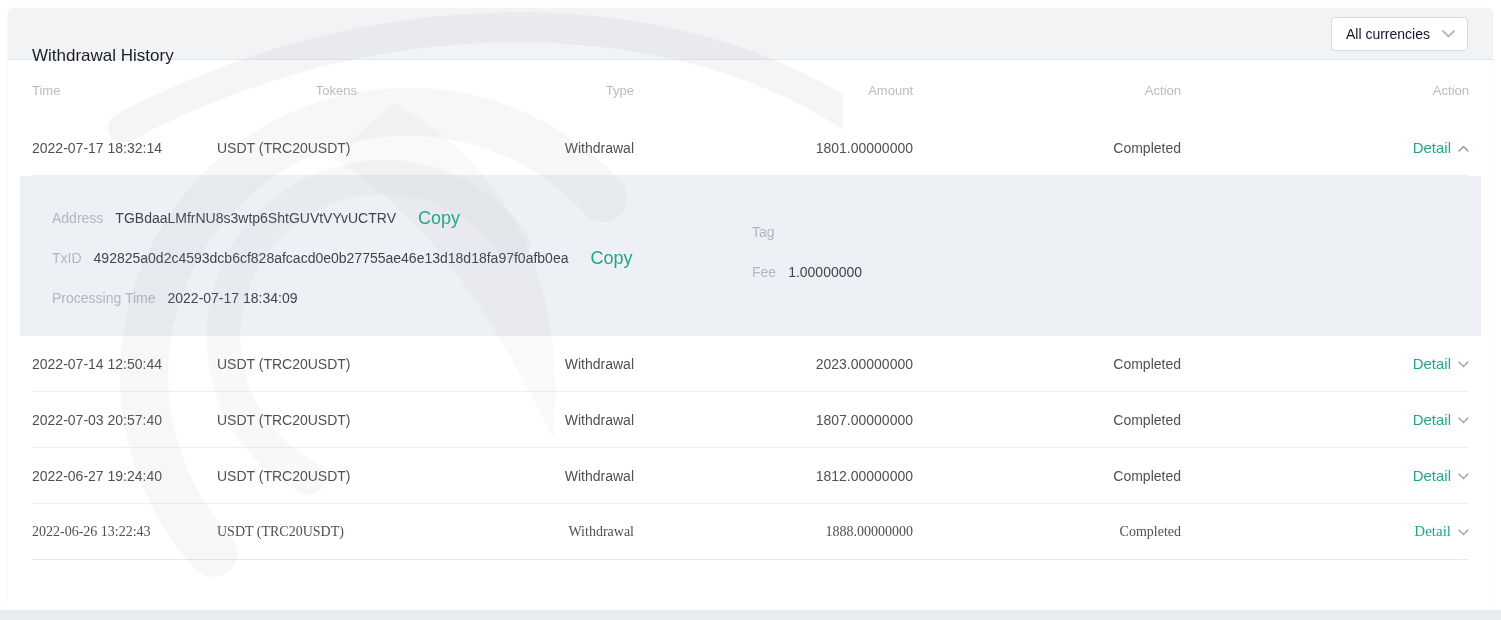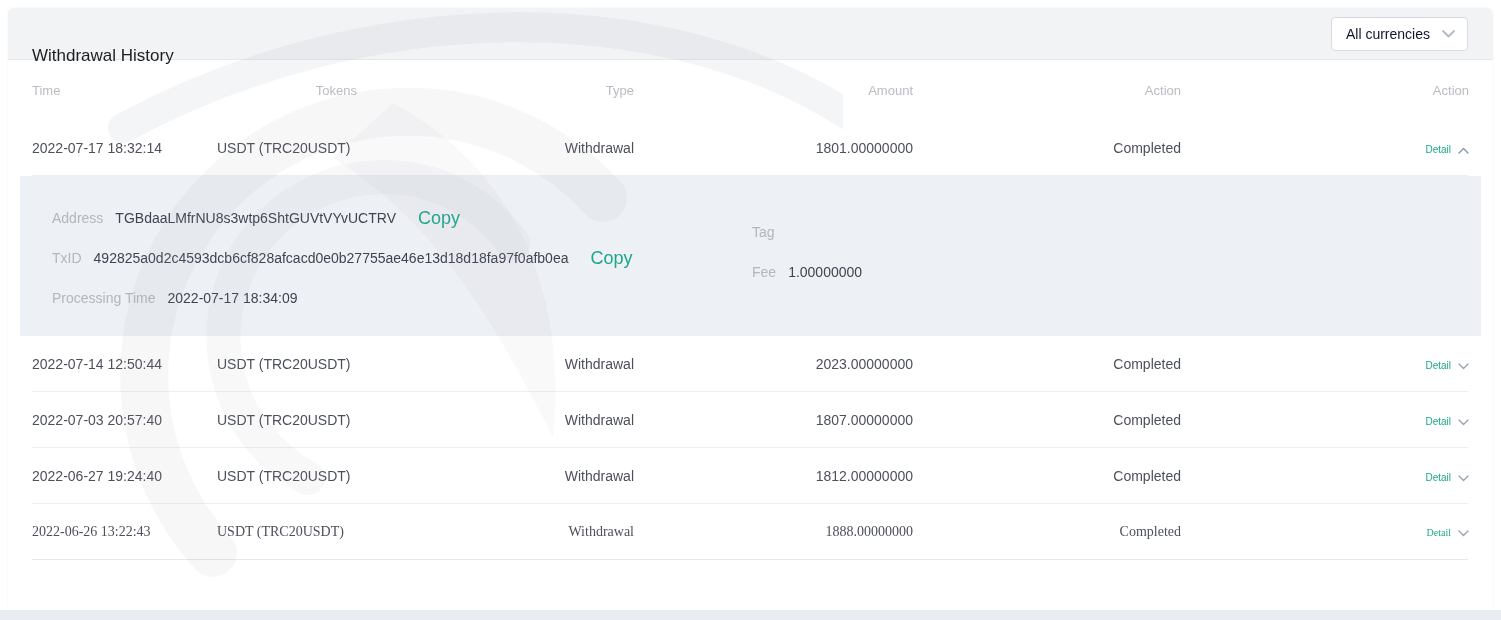--- a/index.html
+++ b/index.html
@@ -24,21 +24,21 @@
 
   .c { flex:none; }
   .c.time   { width:185px; text-align:left; }
   .c.tokens { width:140px; text-align:left; }
   .thead .c.tokens { text-align:right; }
   .c.type   { width:277px; text-align:right; }
   .c.amount { width:279px; text-align:right; }
   .c.status { width:268px; text-align:right; }
   .c.action { width:288px; text-align:right; }
 
-  .detail-link { display:inline-flex; align-items:center; gap:7px; color:#1ea78c; font-size:10px; cursor:pointer; }
+  .detail-link { display:inline-flex; align-items:center; gap:7px; color:#1ea78c; font-size:15px; cursor:pointer; }
   .detail-link svg { display:block; margin-top:2px; }
 
   
   .detail-panel { position:relative; margin:0 -13px 0 -12px; background:#edf0f4; padding:22px 0 18px 32px; }
   .dp-row { display:flex; align-items:center; height:40px; }
   .dp-left { width:700px; display:flex; align-items:center; flex:none; }
   .dp-right { display:flex; align-items:center;margin-top:28px; }
   .dp-label { color:#b3b6bd; font-size:14px; margin-right:12px; white-space:nowrap; }
   .dp-value { color:#3f4450; font-size:14px; white-space:nowrap; }
   .copy-link { color:#1ea78c; font-size:18px; margin-left:22px; cursor:pointer; }

